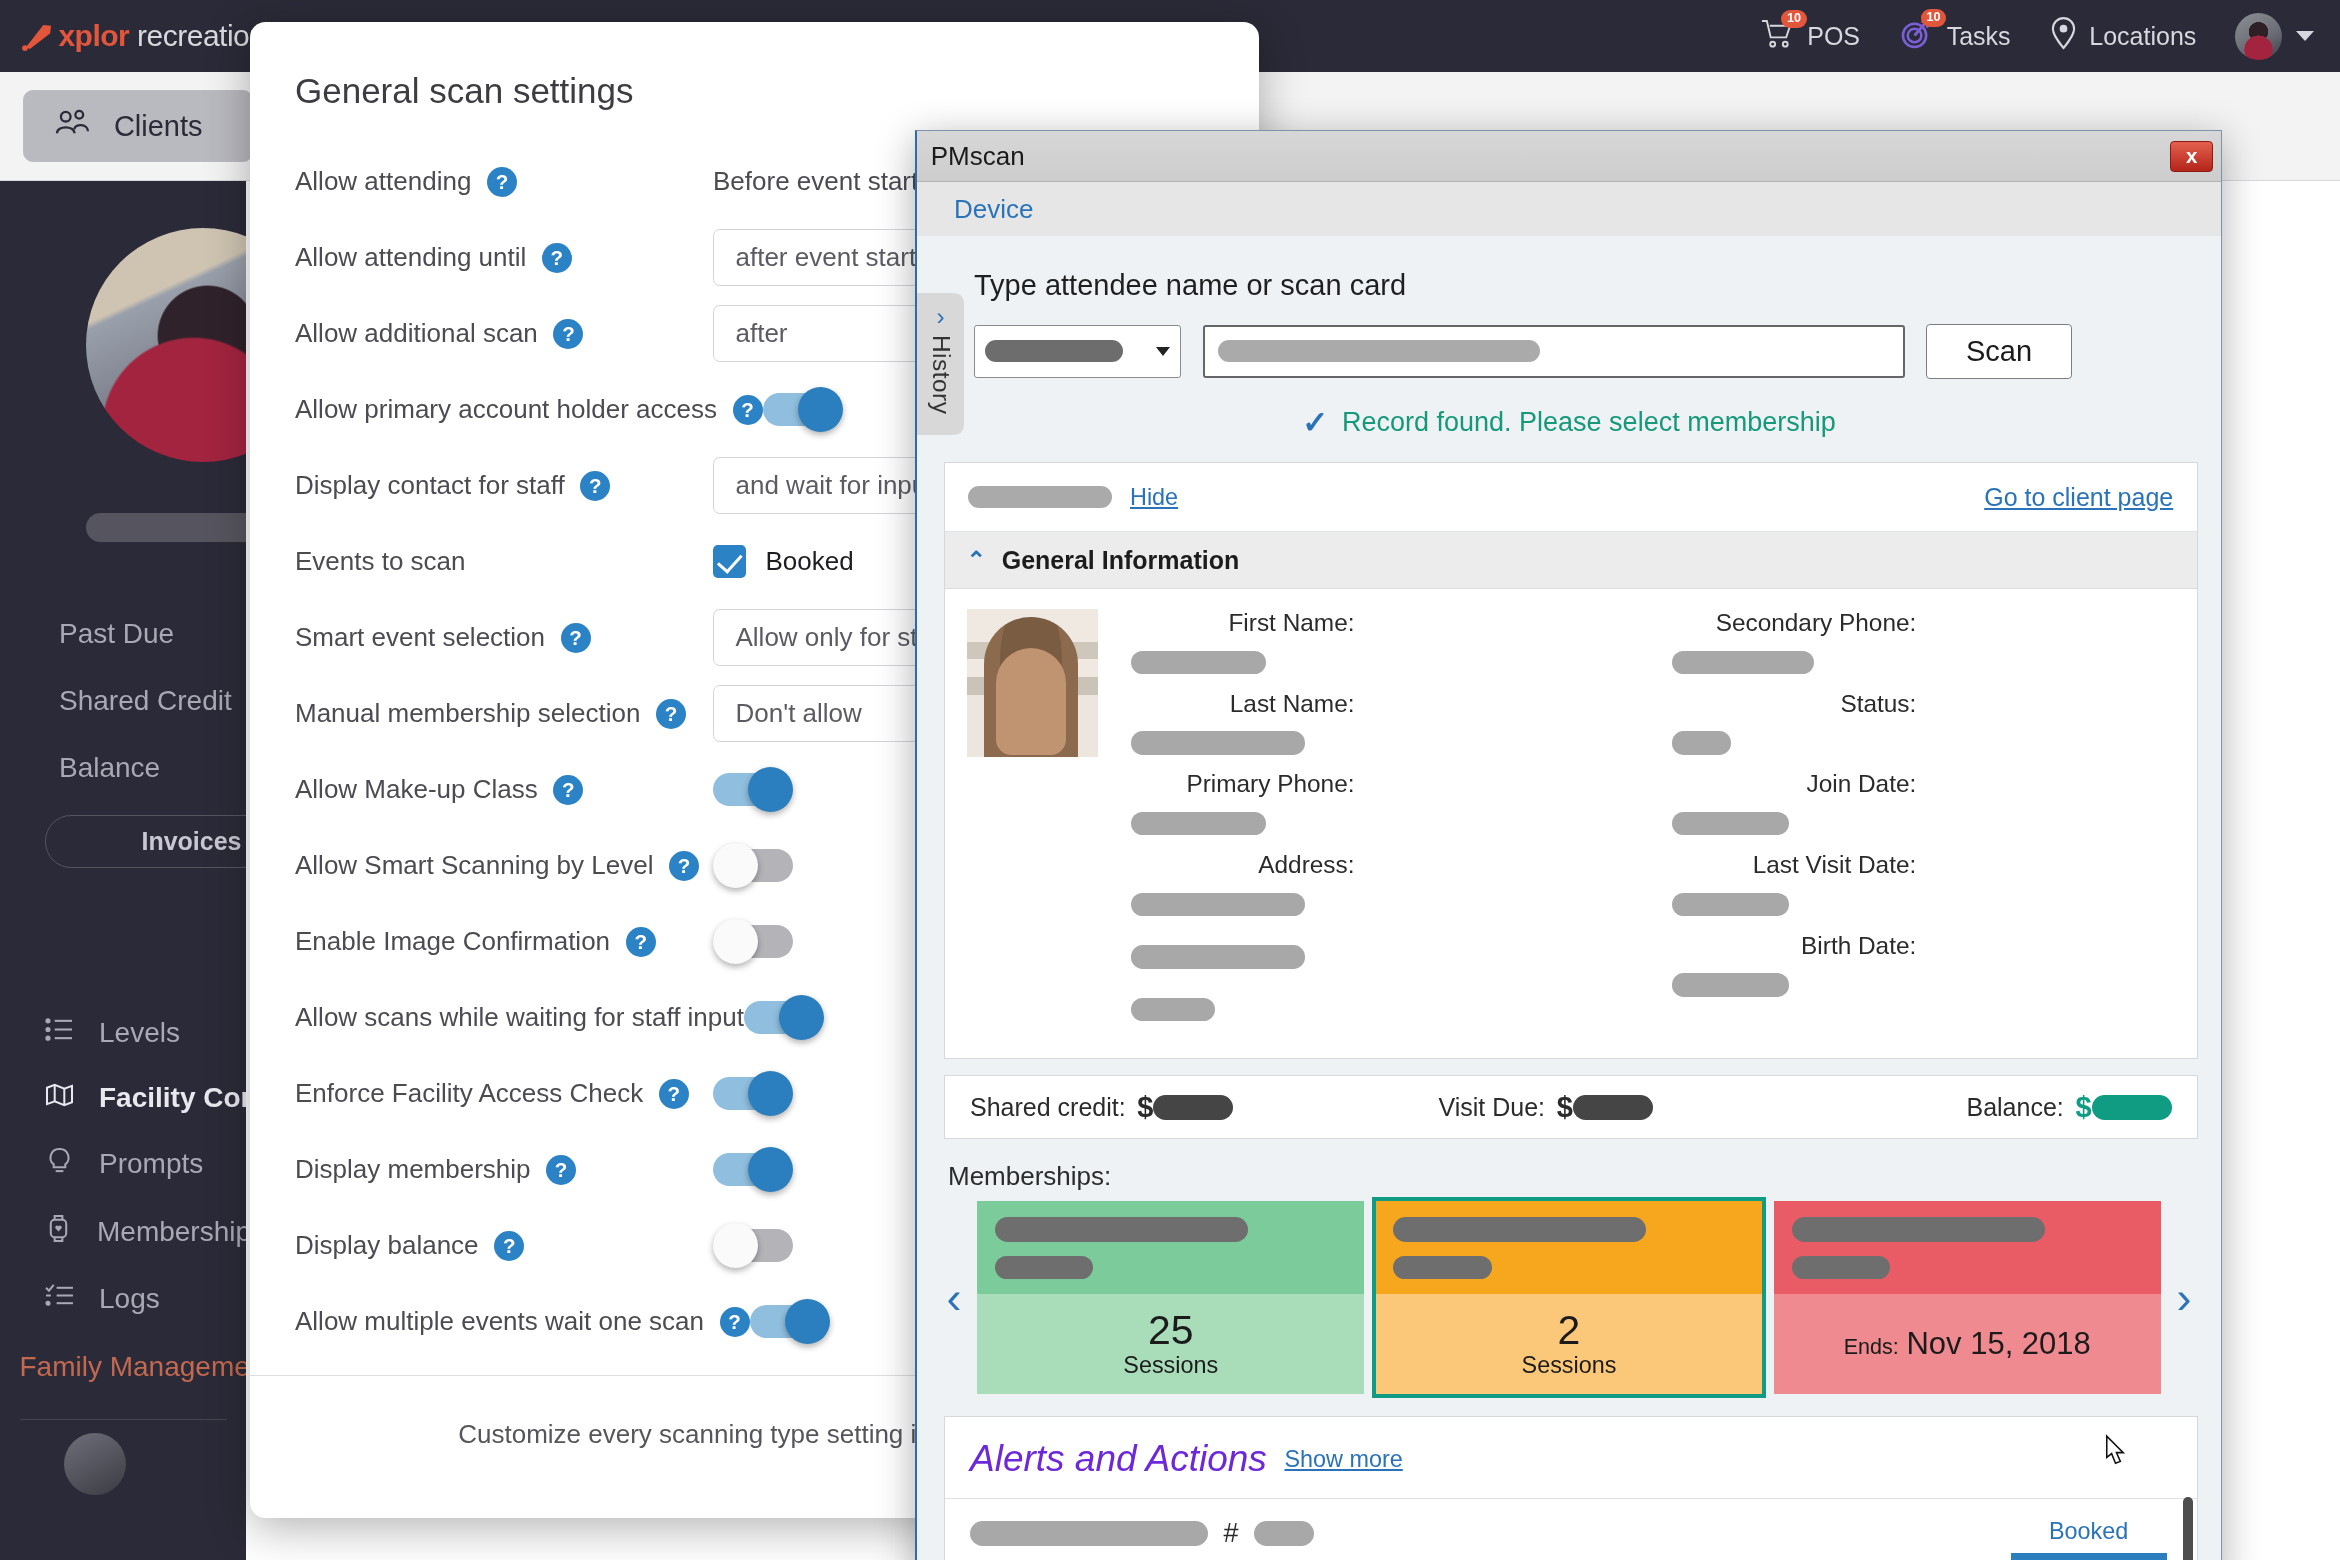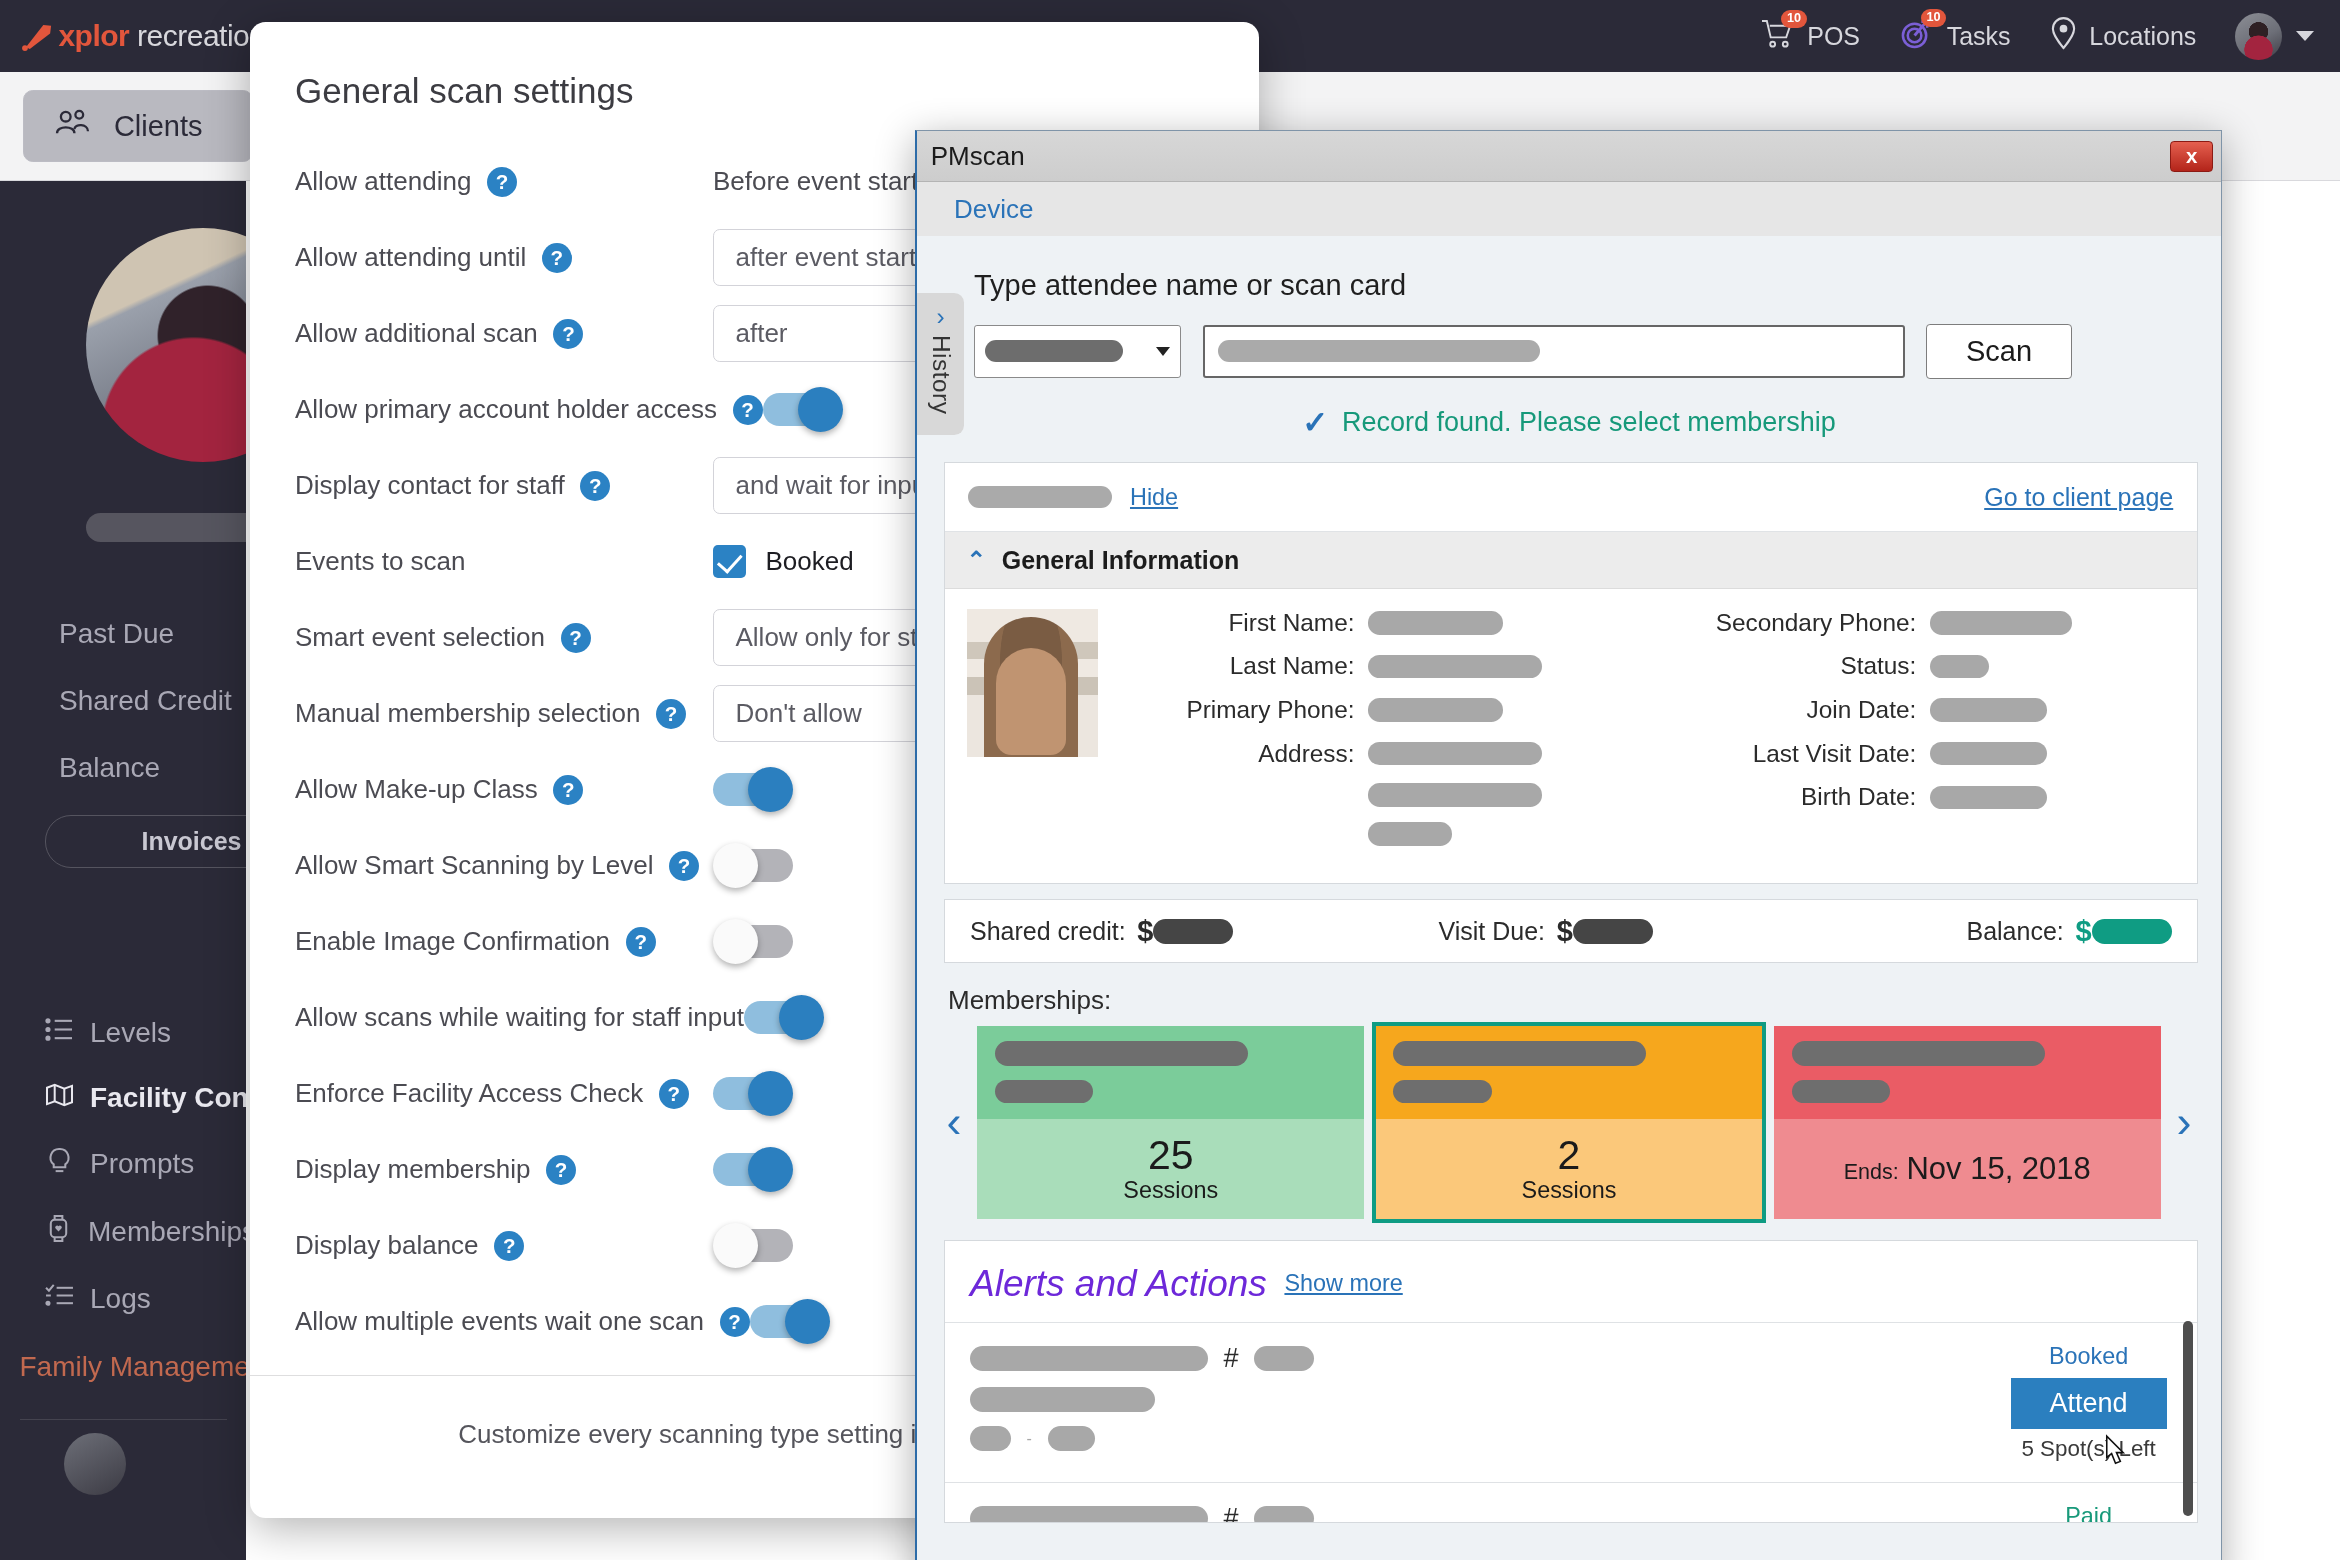--- a/index.html
+++ b/index.html
@@ -70,21 +70,21 @@
     filter: blur(0.4px);
   }
   .rail-namebar { position:absolute; top: 332px; left: 86px; width: 185px; height: 29px; background:#56555f; border-radius: 14.6px; }
   .rail-stats { position: absolute; top: 419px; left: 0; width: 246px; }
   .rail-stat { font-size: 28px; color: #a9a8b5; padding: 17.6px 0 17.6px 59px; white-space: nowrap; }
   .rail-btn {
     margin: 13.7px 0 0 45px; width: 293px; height: 53px; border: 1px solid #55545f; border-radius: 26px;
     display:flex; align-items:center; justify-content:center; color:#c9c8d2; font-size: 25px; font-weight: 600;
   }
   .rail-menu { position:absolute; top: 819px; left: 0; width: 246px; }
-  .rail-item { display:flex; align-items:center; gap: 16px; padding: 16.6px 0 16.6px 45px; font-size: 28px; color:#a9a8b5; white-space: nowrap; }
+  .rail-item { display:flex; align-items:center; gap: 25px; padding: 16.6px 0 16.6px 45px; font-size: 28px; color:#a9a8b5; white-space: nowrap; }
   .rail-item.active { color: #e9e8ef; font-weight: 600; }
   .rail-sep { margin: 21.5px 19.5px 0 19.5px; border-top: 1px solid #44434f; }
   .rail-fam { color: #c2694f; font-size: 28px; padding: 19.5px 0 13.7px 19.5px; white-space: nowrap; }
   .rail-avatar-sm { margin: 13.7px 0 0 64px; width: 62px; height: 62px; border-radius: 50%; background: linear-gradient(150deg,#6d6f78,#3c3b44); }
 
   .bg-content { position: absolute; top: 181px; left: 246px; right: 0; bottom: 0; background: #ffffff; }
 
   
   .settings-modal {
     position: absolute; left: 250px; top: 21.5px; width: 1009px; height: 1496px;
@@ -199,21 +199,21 @@
   .gi-photo::before {
     content:""; position:absolute; left: 17.6px; top: 7.8px; width: 94px; height: 146px; border-radius: 47px 47px 0 0;
     background: radial-gradient(ellipse at 50% 30%, #7a5c43 0 46%, transparent 47%), #8c6a4d;
   }
   .gi-photo::after {
     content:""; position:absolute; left: 29px; top: 39px; width: 70px; height: 107px; border-radius: 35px 35px 15.6px 15.6px;
     background: #c09471;
   }
   .gi-cols { display: flex; flex: 1; gap: 39px; }
   .gi-col { flex: 1; }
-  .gi-line { display: flex; align-items: center; gap: 13.7px; margin-bottom: 15.6px; }
+  .gi-line { display: flex; gap: 13.7px; margin-bottom: 15.6px; flex-direction: column; }
   .gi-label { font-size: 24.4px; color: #2b2b2b; text-align: right; white-space: nowrap; }
   .gi-col-a .gi-label { width: 224px; }
   .gi-col-b .gi-label { width: 244px; }
   .gi-val { background: #a8a8a8; border-radius: 11.7px; height: 23.4px; }
 
   .money-bar {
     margin: 15.6px 23.4px 0 27px; background: #fff; border: 1px solid #d5d9dd;
     display: flex; align-items: center; height: 64px; padding: 0 25px;
   }
   .money-item { display: flex; align-items: center; gap: 11.7px; font-size: 25px; color: #2b2b2b; }

